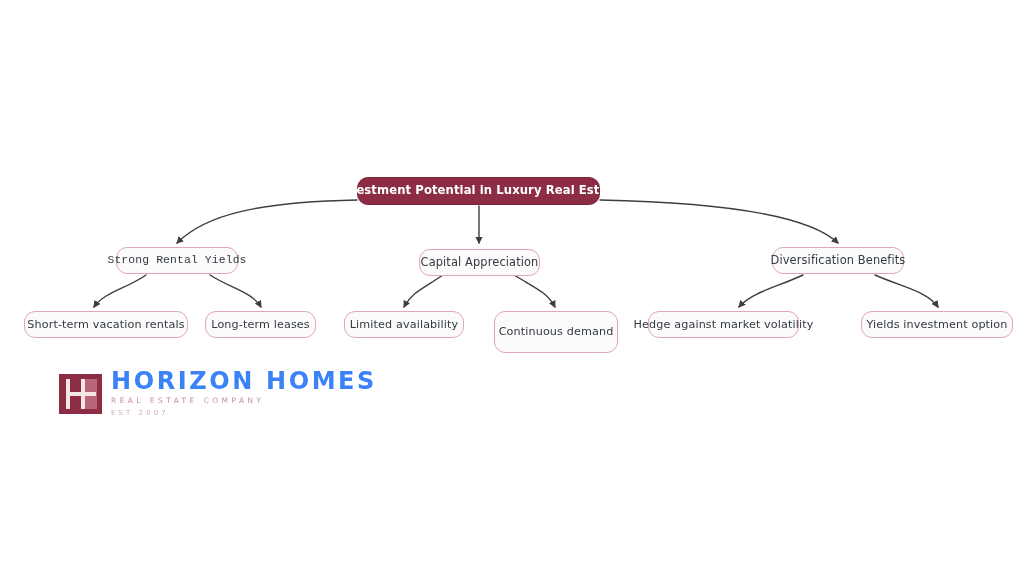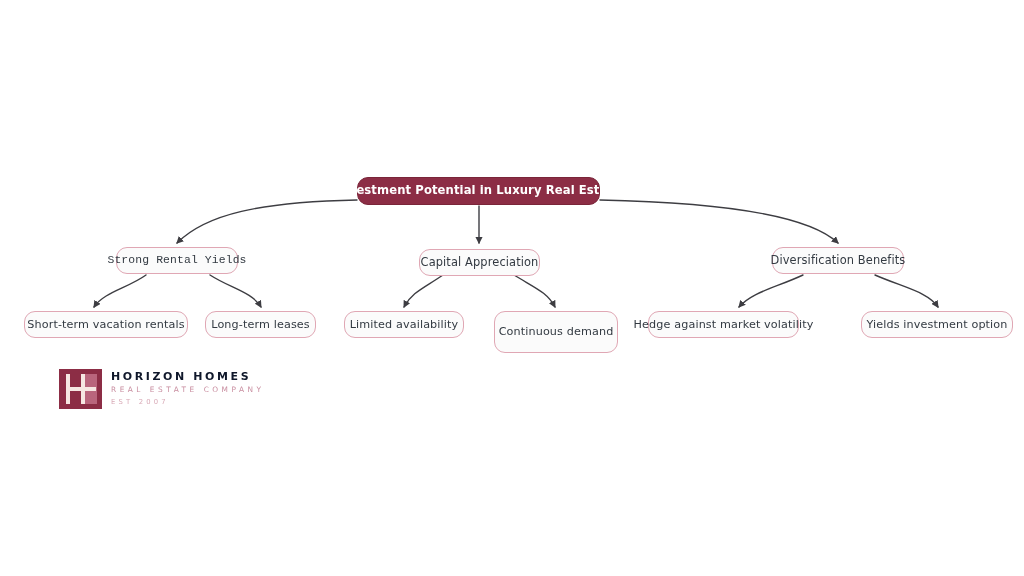--- a/index.html
+++ b/index.html
@@ -108,23 +108,23 @@
     position: absolute;
     left: 2px;
     top: 13px;
     width: 30px;
     height: 4px;
     background: #f6e7e2;
   }
   .logo-text { display: flex; flex-direction: column; }
   .logo-name {
     font-family: "DejaVu Sans", "Liberation Sans", sans-serif;
-    font-size: 11px;
+    font-size: 24px;
     font-weight: bold;
-    color: #0f172a;
+    color: #3b82f6;
     letter-spacing: 2.6px;
     line-height: 1.05;
   }
   .logo-sub {
     font-size: 7.4px;
     color: #c98ea0;
     letter-spacing: 3.5px;
     line-height: 1.6;
     margin-top: 1px;
   }

